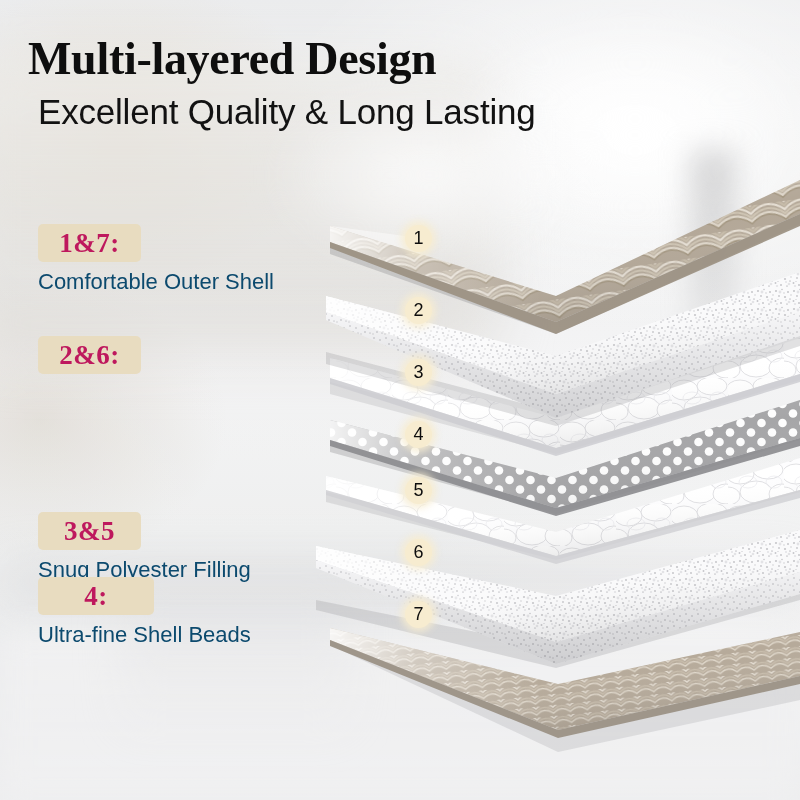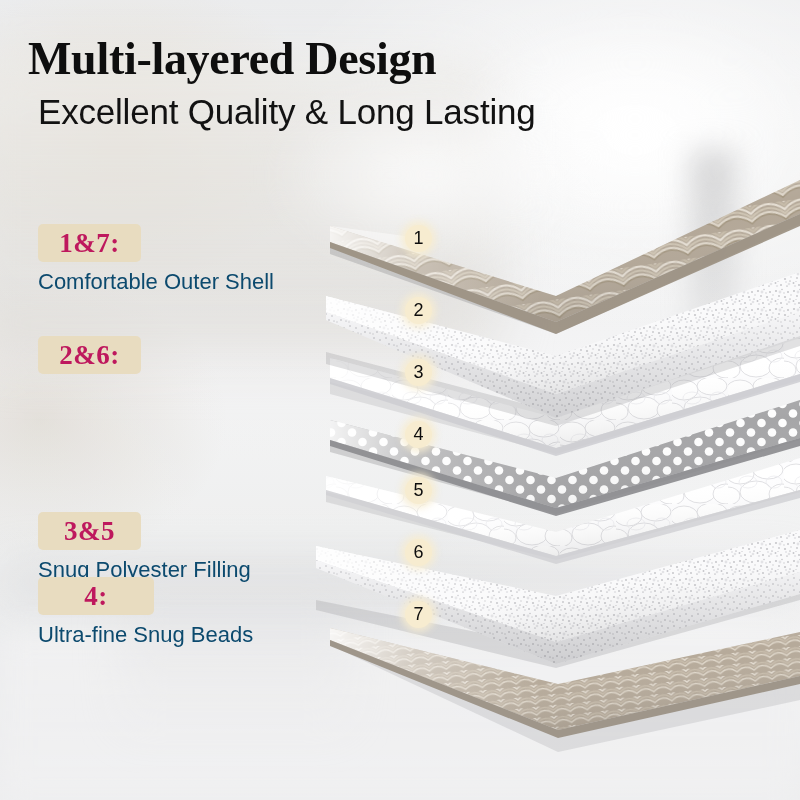--- a/index.html
+++ b/index.html
@@ -305,16 +305,16 @@
     <div class="tag w-narrow">2&amp;6:</div>
   </div>
 
   <div class="callout" style="top:468px;margin-top:44px;">
     <div class="tag w-narrow">3&amp;5</div>
     <div class="desc">Snug Polyester Filling</div>
   </div>
 
   <div class="callout" style="top:577px;">
     <div class="tag w-wide">4:</div>
-    <div class="desc">Ultra-fine Snug Beads</div>
+    <div class="desc">Ultra-fine Shell Beads</div>
   </div>
 
 </div>
 
 </body></html>

